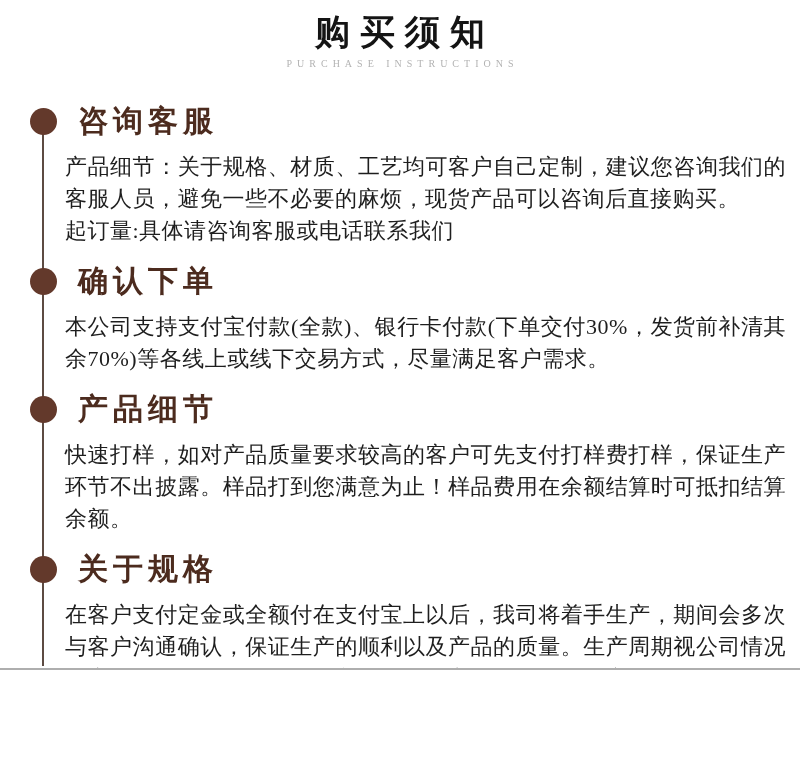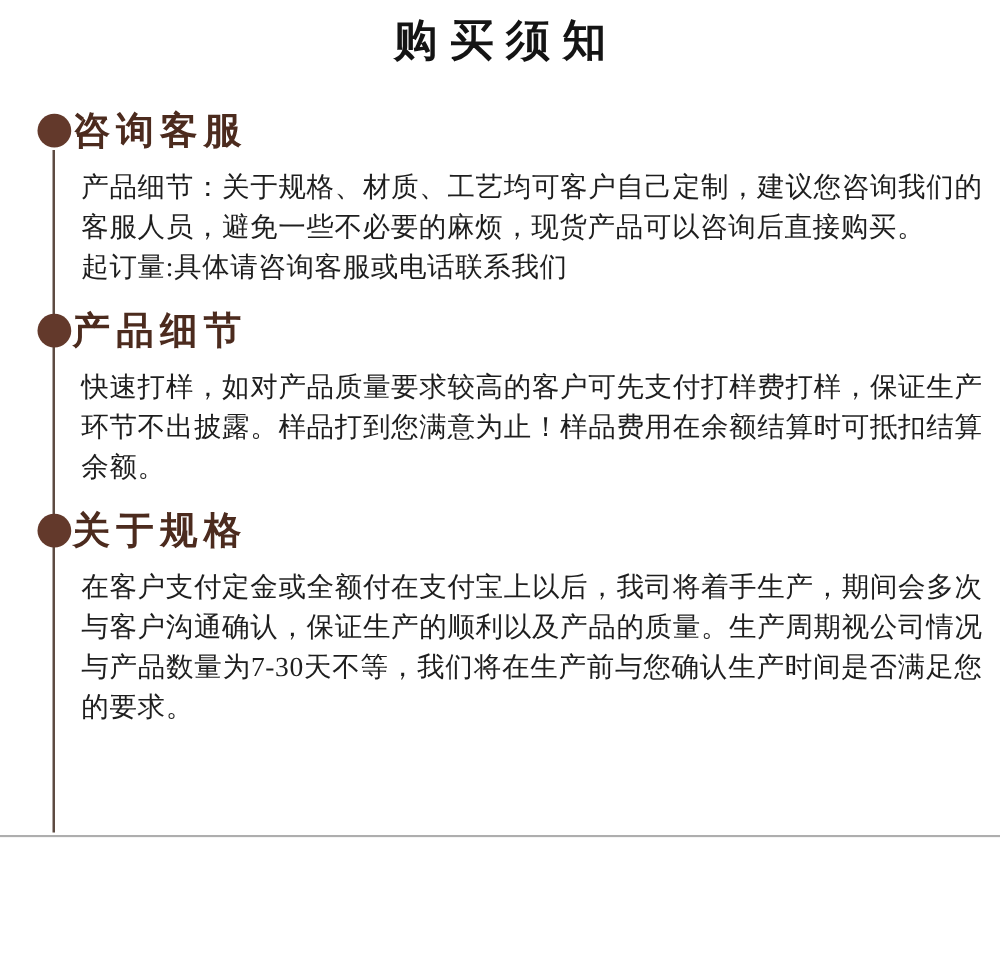--- a/index.html
+++ b/index.html
@@ -45,21 +45,21 @@
     left: 0; right: 0; bottom: 0;
     height: 2px;
     background: #aeaeae;
   }
   
   .sections { position: relative; margin-top: 30px; }
   .section { margin: 0 0 14px 0; }
   .section-header {
     display: flex;
     align-items: center;
-    gap: 1px;
+    gap: 21px;
     padding-left: 30px;
     height: 40px;
     margin-bottom: 10px;
   }
   .bullet {
     flex: none;
     width: 27px;
     height: 27px;
     border-radius: 50%;
     background: var(--accent, #63392b);
@@ -80,36 +80,46 @@
     color: #1e1e1e;
     text-align: justify;
   }
 </style>
 </head>
 <body>
 
 <div class="page">
   <header class="page-header">
     <h1 class="page-title">购买须知</h1>
+    <div class="page-subtitle">PURCHASE INSTRUCTIONS</div>
   </header>
 
   <div class="timeline-line"></div>
 
   <main class="sections">
   <section class="section">
     <div class="section-header">
       <span class="bullet"></span>
       <h2 class="section-title">咨询客服</h2>
     </div>
     <div class="section-body">
           <p class="para">产品细节：关于规格、材质、工艺均可客户自己定制，建议您咨询我们的客服人员，避免一些不必要的麻烦，现货产品可以咨询后直接购买。</p>
           <p class="para">起订量:具体请咨询客服或电话联系我们</p>
         </div>
   </section>
 
+  <section class="section">
+    <div class="section-header">
+      <span class="bullet"></span>
+      <h2 class="section-title">确认下单</h2>
+    </div>
+    <div class="section-body">
+          <p class="para">本公司支持支付宝付款(全款)、银行卡付款(下单交付30%，发货前补清其余70%)等各线上或线下交易方式，尽量满足客户需求。</p>
+        </div>
+  </section>
 
   <section class="section">
     <div class="section-header">
       <span class="bullet"></span>
       <h2 class="section-title">产品细节</h2>
     </div>
     <div class="section-body">
           <p class="para">快速打样，如对产品质量要求较高的客户可先支付打样费打样，保证生产环节不出披露。样品打到您满意为止！样品费用在余额结算时可抵扣结算余额。</p>
         </div>
   </section>

